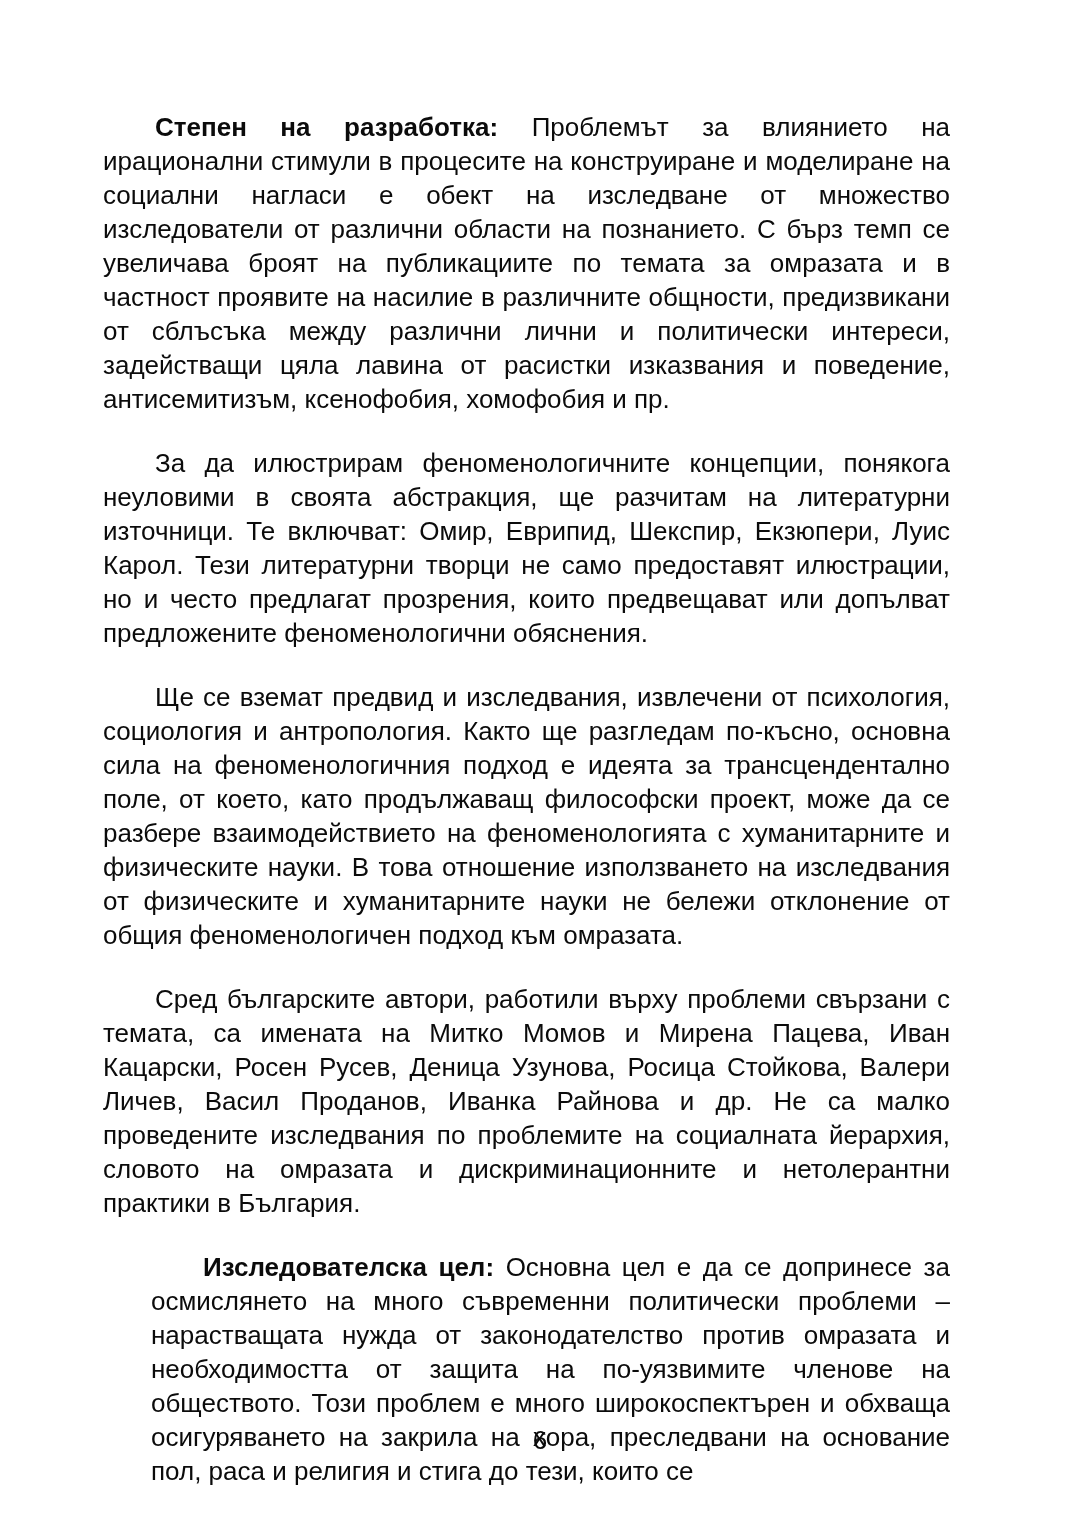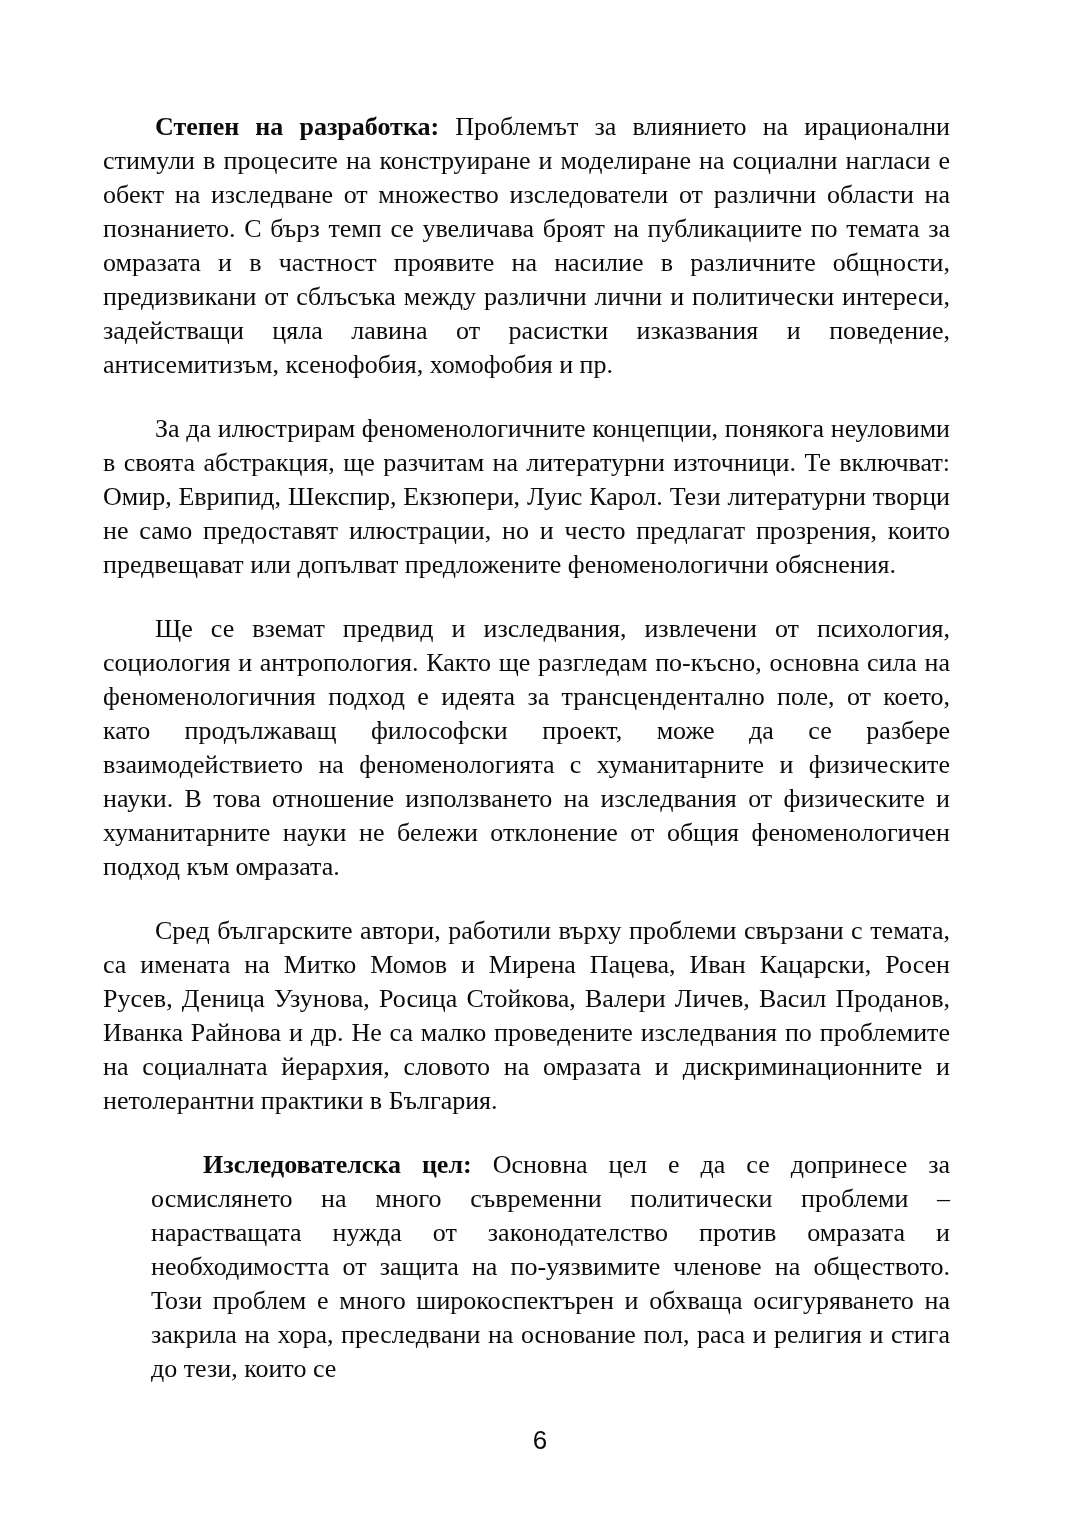--- a/index.html
+++ b/index.html
@@ -13,21 +13,21 @@
     height: 1527px;
     background: #ffffff;
     color: #000000;
     overflow: hidden;
   }
   .content {
     position: absolute;
     left: 103px;
     top: 110px;
     width: 847px;
-    font-family: Liberation Serif, serif;
+    font-family: Liberation Sans, sans-serif;
     font-size: 26px;
     line-height: 34px;
     text-align: justify;
     text-align-last: left;
     color: #0b0b0b;
   }
   .content p {
     margin: 0 0 30px 0;
     text-indent: 52px;
   }

